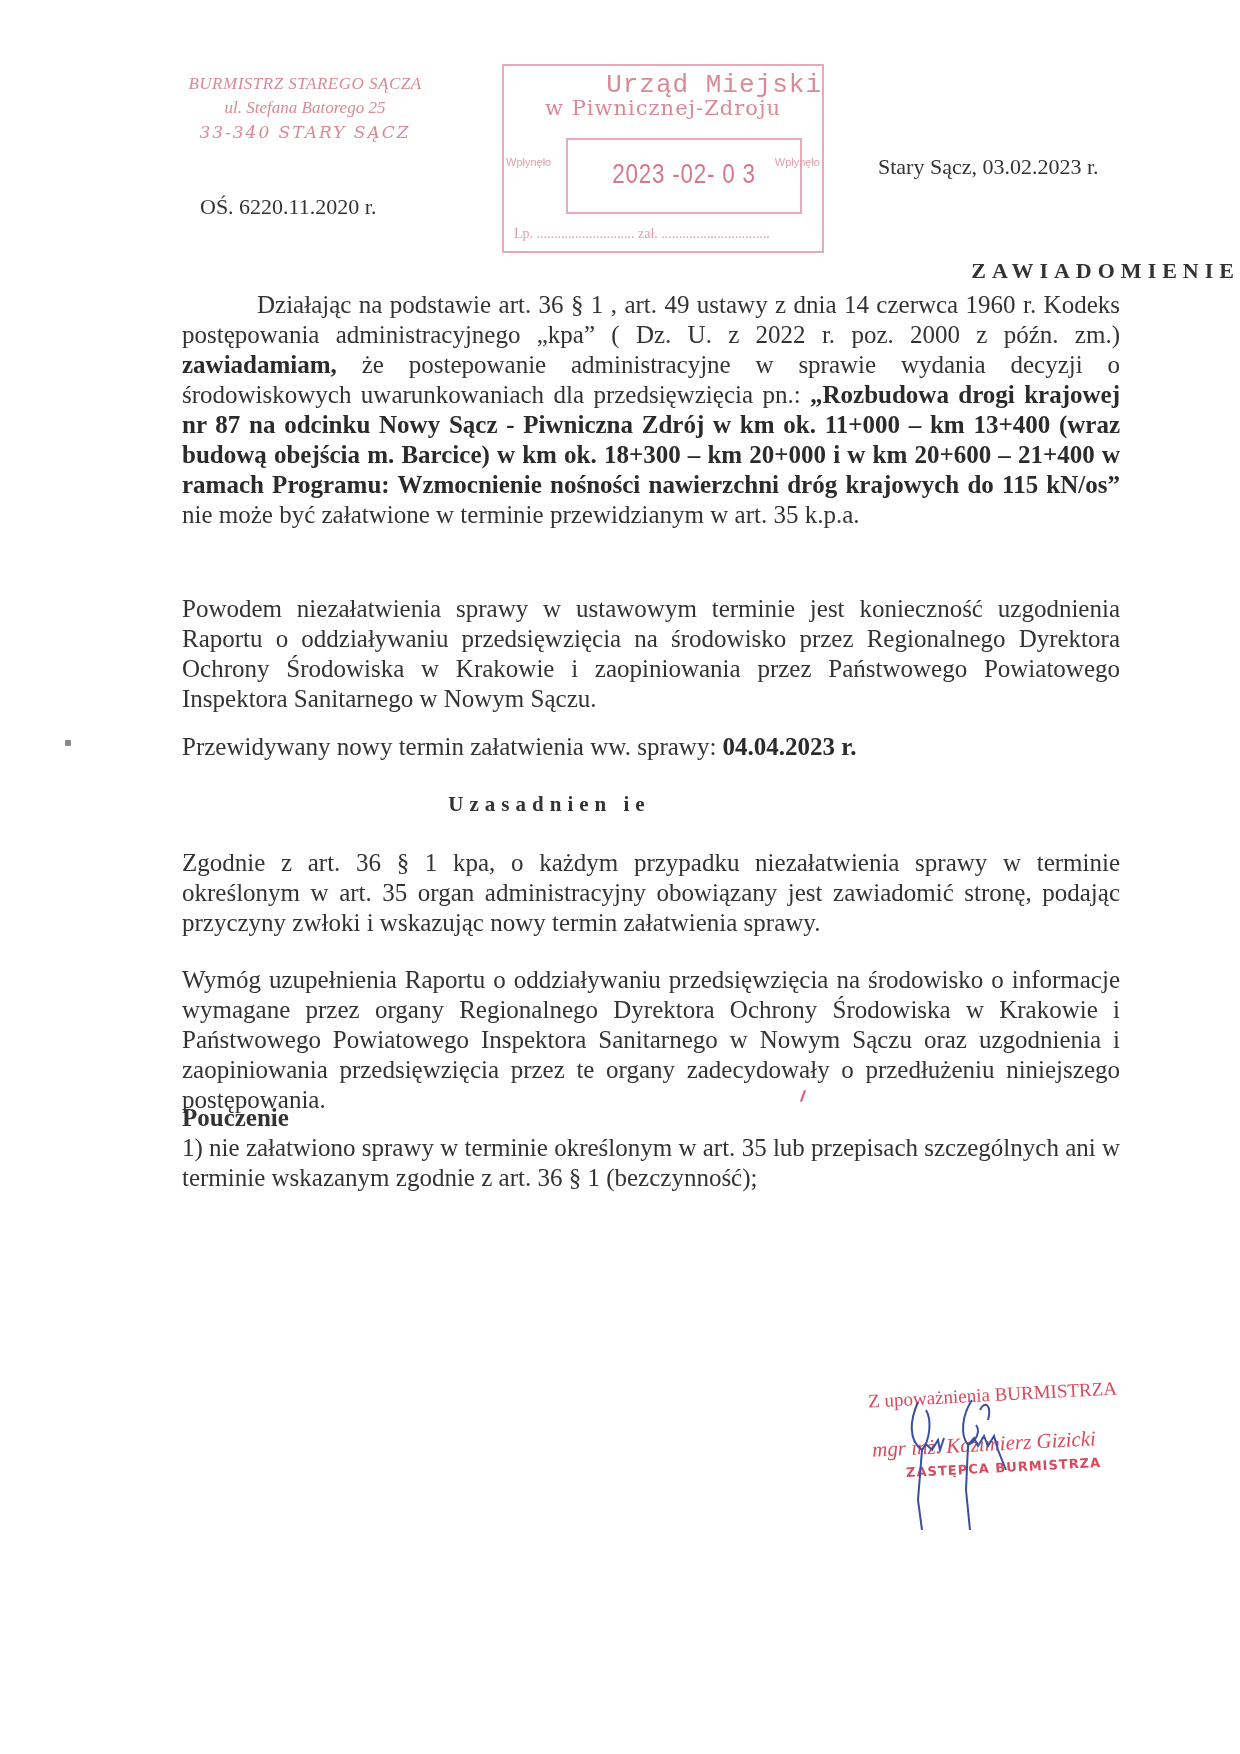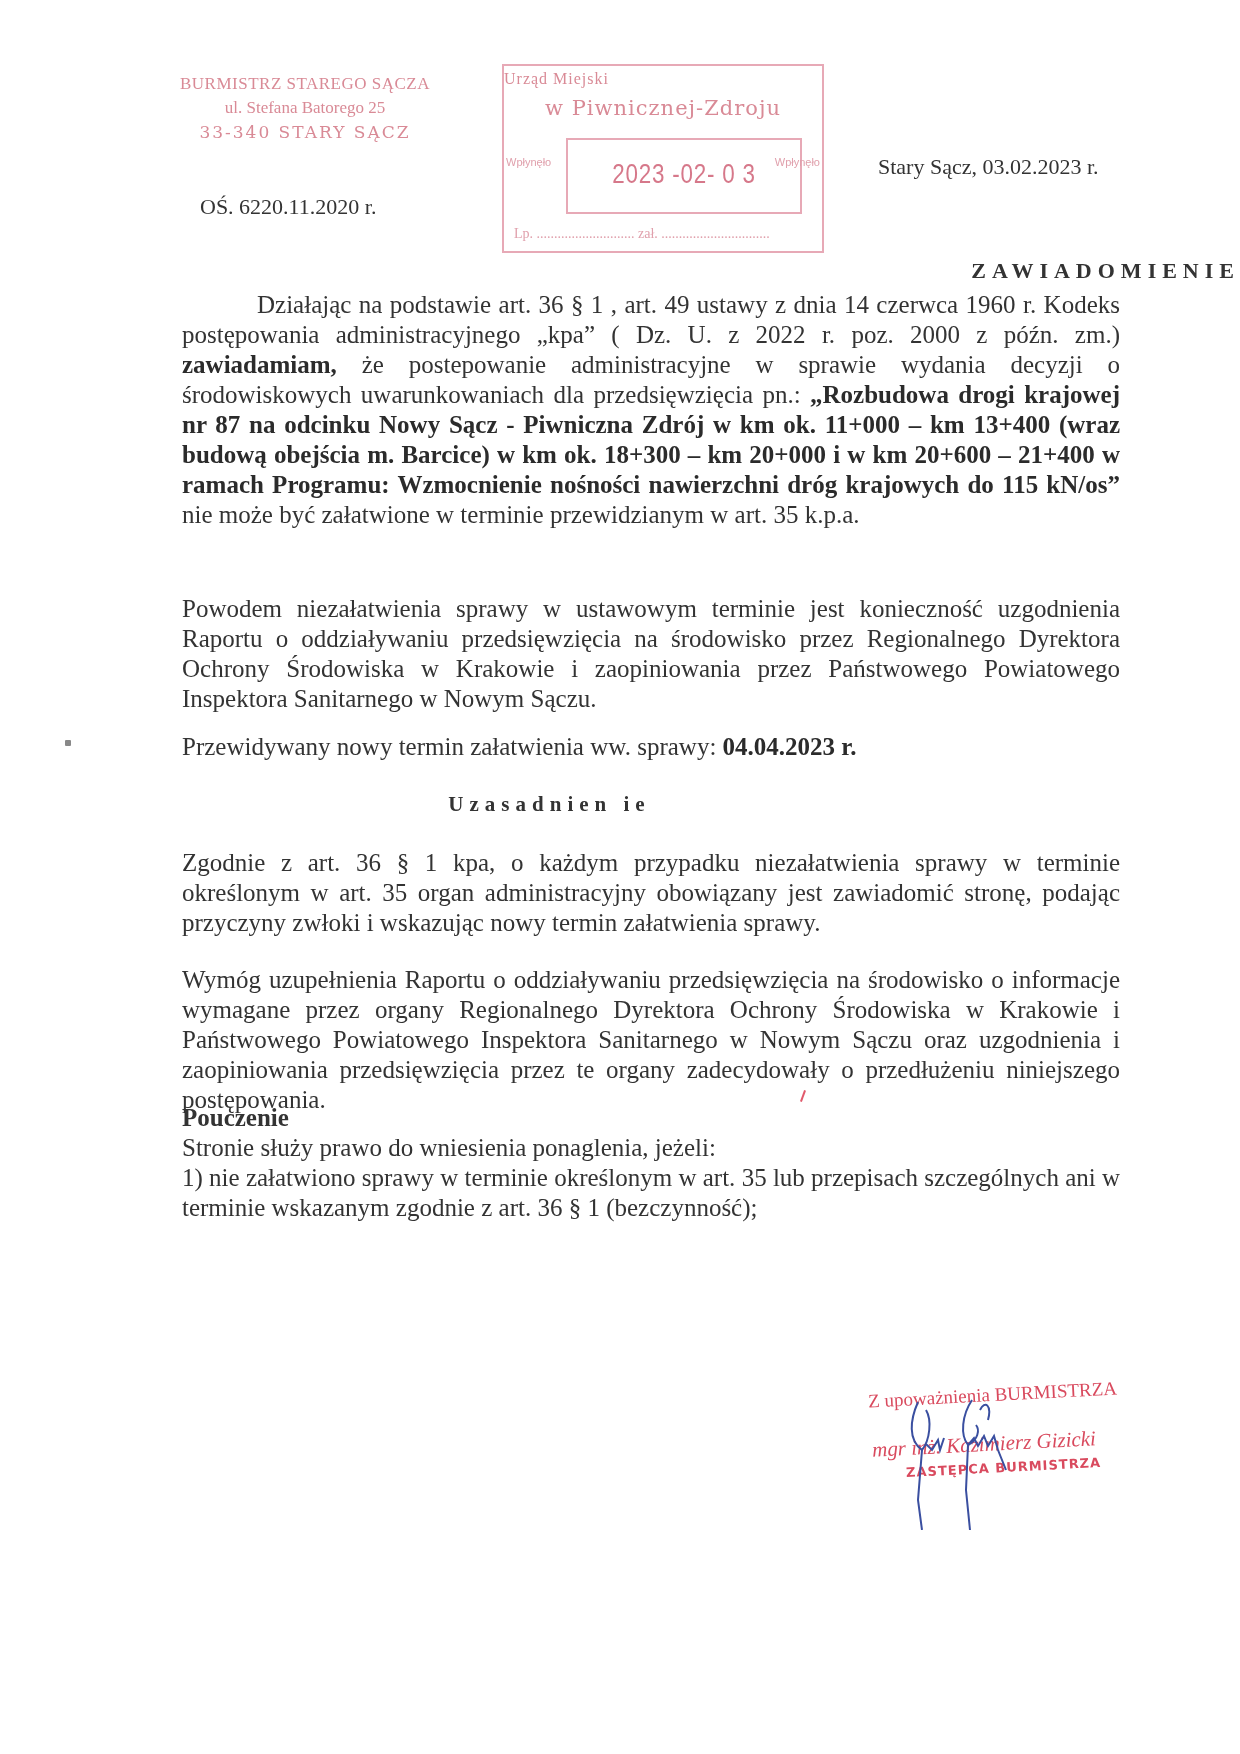--- a/index.html
+++ b/index.html
@@ -1,30 +1,30 @@
 <!DOCTYPE html>
 <html><head>
 <meta charset="utf-8">
 <style>
   html, body { margin:0; padding:0; background:#ffffff; }
   body { width:1240px; height:1754px; position:relative; overflow:hidden;
          font-family:"Liberation Serif", "DejaVu Serif", serif; color:#2a2a2a; }
   .abs { position:absolute; }
 
   
-  .stamp-left { left:160px; top:72px; width:290px; text-align:center; color:#d98a96; line-height:24px; }
+  .stamp-left { left:160px; top:72px; width:290px; text-align:center; color:#d98a96; line-height:24px;font-style:italic; }
   .stamp-left .l1 { font-size:17px; letter-spacing:0.5px; }
   .stamp-left .l2 { font-size:17px; }
   .stamp-left .l3 { font-size:17px; letter-spacing:2px; font-family:"DejaVu Serif", serif; }
 
   .ref { left:200px; top:194px; font-size:22px; color:#333; }
 
   
   .stamp-box { left:502px; top:64px; width:318px; height:185px; border:2px solid #e7a9b6; color:#d98a96; }
-  .stamp-box .t1 { position:absolute; left:0; right:0; top:4px; text-align:left; font-size:16px; letter-spacing:1px; font-family:Liberation Serif, serif; }
+  .stamp-box .t1 { position:absolute; left:0; right:0; top:4px; text-align:right; font-size:26px; letter-spacing:1px; font-family:Liberation Mono, monospace; }
   .stamp-box .t2 { position:absolute; left:0; right:0; top:30px; text-align:center; font-size:21px; letter-spacing:1px; font-family:"DejaVu Serif", serif; }
   .stamp-inner { position:absolute; left:62px; top:72px; width:192px; height:72px; border:2px solid #e7a9b6;padding-left:40px; }
   .stamp-date { position:absolute; left:0; right:0; top:18px; text-align:center; font-family:"Liberation Sans", sans-serif; font-size:28px; color:#d6788a; letter-spacing:1px; transform:scaleX(0.8); }
   .wpl { position:absolute; top:90px; font-family:"Liberation Sans", sans-serif; font-size:11px; color:#e0a0ac; }
   .wpl.left { left:2px; }
   .wpl.right { right:2px; }
   .lp { position:absolute; left:10px; top:160px; font-size:14px; color:#e0a0ac; white-space:nowrap; }
 
   .place-date { left:878px; top:154px; font-size:22px; color:#333; }
 
@@ -83,21 +83,20 @@
 <div class="abs sub-title" style="top:792px;">Uzasadnien ie</div>
 
 <div class="abs para" style="top:848px;">Zgodnie z art. 36 § 1 kpa, o każdym przypadku niezałatwienia sprawy w terminie określonym w art. 35 organ administracyjny obowiązany jest zawiadomić stronę, podając przyczyny zwłoki i wskazując nowy termin załatwienia sprawy.</div>
 
 <div class="abs para" style="top:965px;">Wymóg uzupełnienia Raportu o oddziaływaniu przedsięwzięcia na środowisko o informacje wymagane przez organy Regionalnego Dyrektora Ochrony Środowiska w Krakowie i Państwowego Powiatowego Inspektora Sanitarnego w Nowym Sączu oraz uzgodnienia i zaopiniowania przedsięwzięcia przez te organy zadecydowały o przedłużeniu niniejszego postępowania.</div>
 
 <div class="abs red-tick"></div>
 
 <div class="abs para" style="top:1103px;">
   <div style="font-weight:bold;">Pouczenie</div>
-  <div>Stronie służy prawo do wniesienia ponaglenia, jeżeli:</div>
   <div>1) nie załatwiono sprawy w terminie określonym w art. 35 lub przepisach szczególnych ani w terminie wskazanym zgodnie z art. 36 § 1 (bezczynność);</div>
 </div>
 
 <div class="abs sig">
   <div class="s1">Z upoważnienia BURMISTRZA</div>
   <div class="s2">mgr inż. Kazimierz Gizicki</div>
   <div class="s3">ZASTĘPCA BURMISTRZA</div>
   <svg width="300" height="150">
     <path d="M58 22 C50 40, 48 60, 62 70 C70 60, 72 40, 66 30 M62 70 L66 64 L72 70 L78 60 L80 70 L84 58" stroke="#3a4fa0" stroke-width="2" fill="none"></path>
     <path d="M62 70 L58 120 L62 150" stroke="#3a4fa0" stroke-width="2" fill="none"></path>

